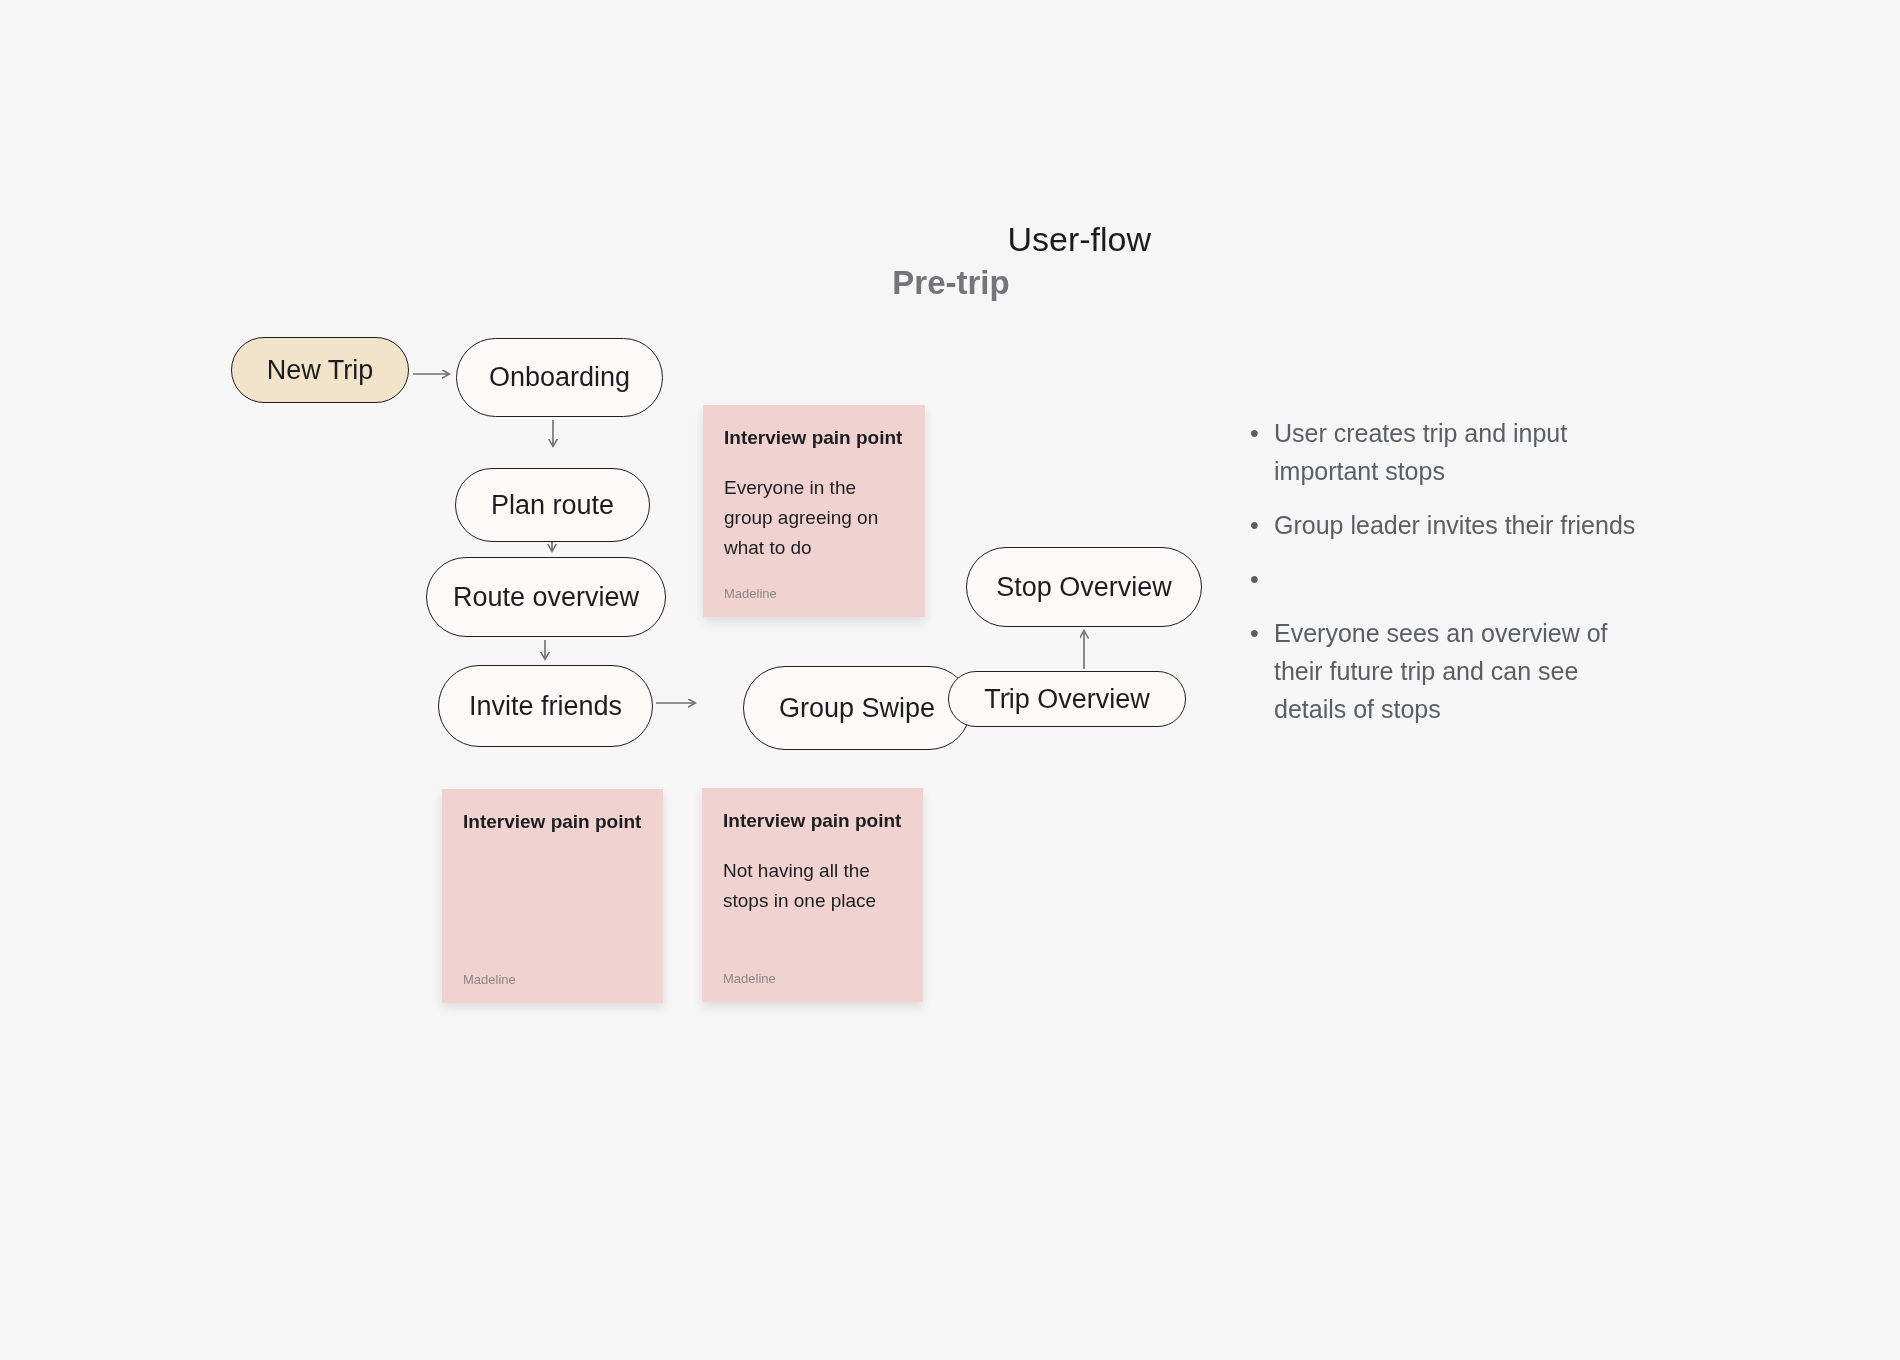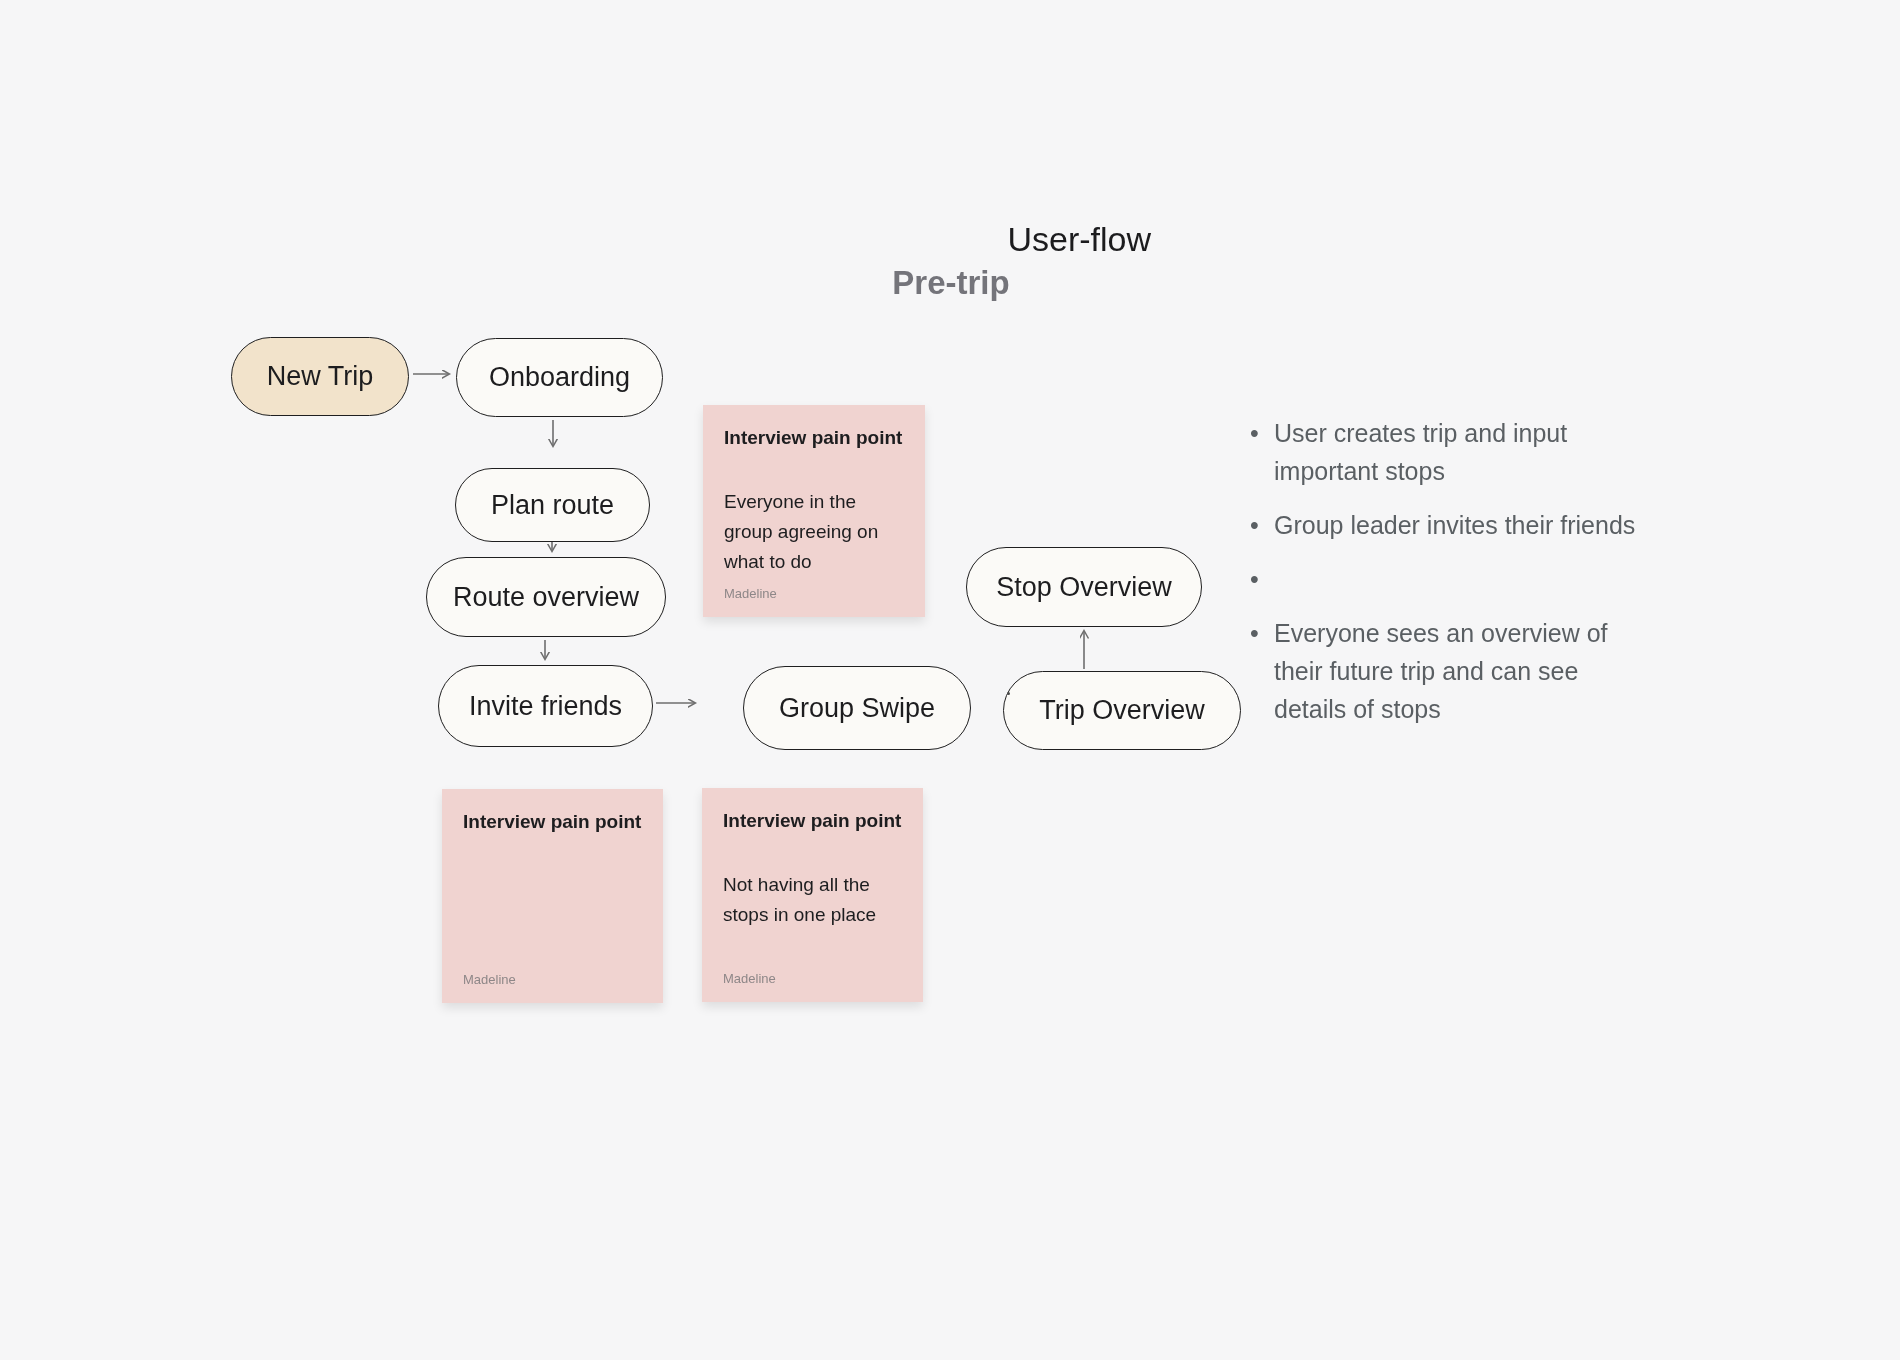--- a/index.html
+++ b/index.html
@@ -13,41 +13,41 @@
   .title    { font-size:34px; font-weight:500; color:#1c1c1e; line-height:1.15;text-align:right; }
   .subtitle { font-size:33px; font-weight:700; color:#74747a; margin-top:5px; }
 
   .pill {
     position:absolute; box-sizing:border-box;
     display:flex; align-items:center; justify-content:center;
     border:1.5px solid #1f1f20; border-radius:999px;
     background:#fbfaf7; font-size:27px; color:#1d1d1f;
     white-space:nowrap;
   }
-  #node-new-trip       { left:231px;  top:337px; width:178px; height:79px; background:#f2e3cb;text-align:center; }
+  #node-new-trip       { left:231px;  top:337px; width:178px; height:66px; background:#f2e3cb;text-align:center; }
   #node-onboarding     { left:456px;  top:338px; width:207px; height:79px; }
   #node-plan-route     { left:455px;  top:468px; width:195px; height:74px; }
   #node-route-overview { left:426px;  top:557px; width:240px; height:80px; }
   #node-invite-friends { left:438px;  top:665px; width:215px; height:82px; }
   #node-group-swipe    { left:743px;  top:666px; width:228px; height:84px; }
   #node-stop-overview  { left:966px;  top:547px; width:236px; height:80px; }
-  #node-trip-overview  { left:1003px;  top:671px; width:238px; height:79px; }
+  #node-trip-overview  { left:948px;  top:671px; width:238px; height:56px; }
 
   .connectors { position:absolute; left:0; top:0; }
 
   .sticky {
     position:absolute; box-sizing:border-box;
     background:#f0d3d0; padding:22px 21px;
     box-shadow:0 5px 10px rgba(0,0,0,0.10);
   }
   #sticky-top  { left:703px; top:405px; width:222px; height:212px; }
   #sticky-left { left:442px; top:789px; width:221px; height:214px; }
   #sticky-mid  { left:702px; top:788px; width:221px; height:214px; }
   .sticky-title  { font-size:19px; font-weight:bold; color:#1d1d1f; }
-  .sticky-body   { margin-top:38px; font-size:19px; line-height:30px; color:#1d1d1f; white-space:pre-line; }
+  .sticky-body   { margin-top:24px; font-size:19px; line-height:30px; color:#1d1d1f; white-space:pre-line; }
   .sticky-author { position:absolute; left:21px; bottom:16px; font-size:13px; color:#8e8788; }
 
   .notes { position:absolute; left:1250px; top:414px; width:400px; margin:0; padding:0; list-style:none; }
   .notes li { display:flex; margin-bottom:16px; font-size:25px; line-height:38px; color:#5a5f63; }
   .notes .dot { width:24px; flex:none; }
   .note-text { white-space:pre-line; }
 
   .stray-dot { position:absolute; left:1007px; top:692px; width:3px; height:3px; border-radius:50%; background:#4a4a4a; }
 </style>
 </head>

